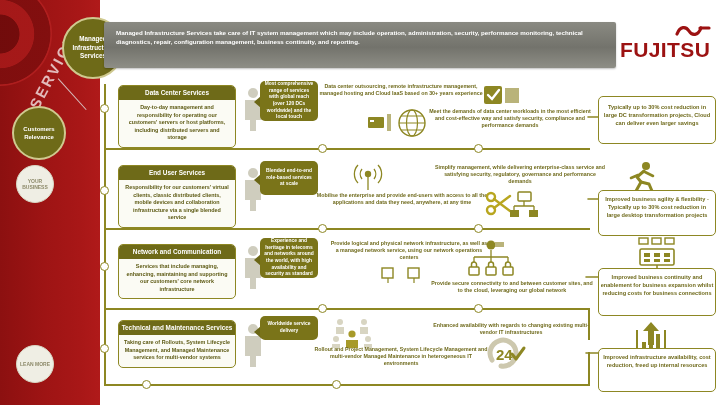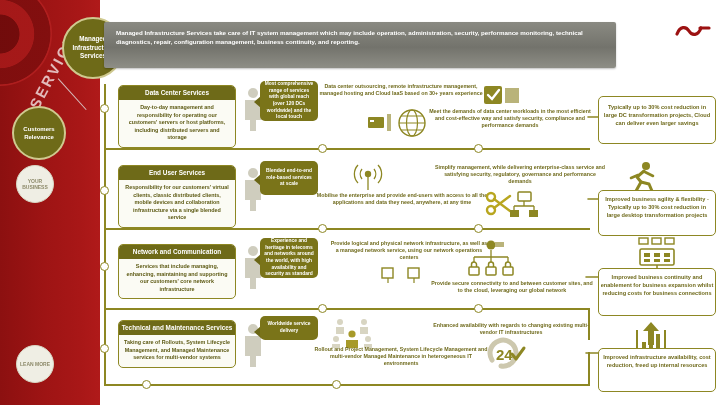--- a/index.html
+++ b/index.html
@@ -111,20 +111,21 @@
 
   <div class="header-band">
     <div class="header-text">Managed Infrastructure Services take care of IT system management which may include operation, administration, security, performance monitoring, technical diagnostics, repair, configuration management, business continuity, and reporting.</div>
   </div>
 
   <div class="fj-logo">
     <svg class="fj-mark" width="34" height="12" viewBox="0 0 34 12">
       <path d="M1 9 C4 1, 10 1, 13 6 C16 11, 22 11, 25 3" stroke="#9c1212" stroke-width="3.2" fill="none" stroke-linecap="round"></path>
       <path d="M24 3 L33 3" stroke="#9c1212" stroke-width="3.2" stroke-linecap="round"></path>
     </svg>
+    <div class="fj-word">FUJITSU</div>
   </div>
 
   <div class="rail"></div>
   <div class="rail-dot" style="top:104px;"></div>
   <div class="rail-dot" style="top:186px;"></div>
   <div class="rail-dot" style="top:262px;"></div>
   <div class="rail-dot" style="top:344px;"></div>
 
   <div class="card" style="top:85px;">
     <div class="card-head">Data Center Services</div>

